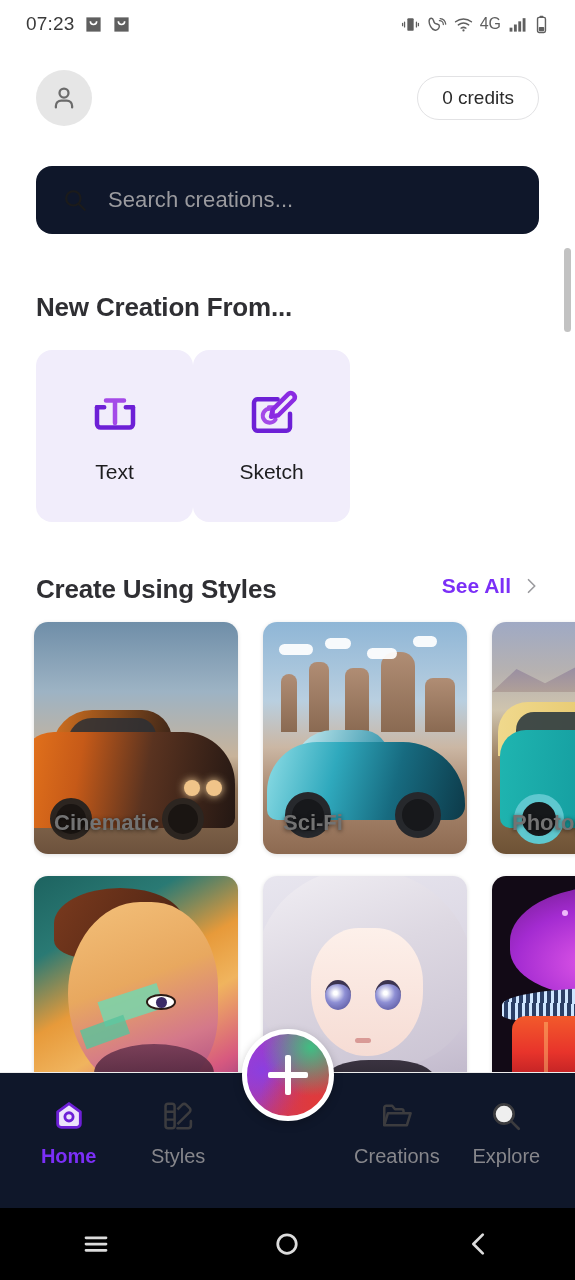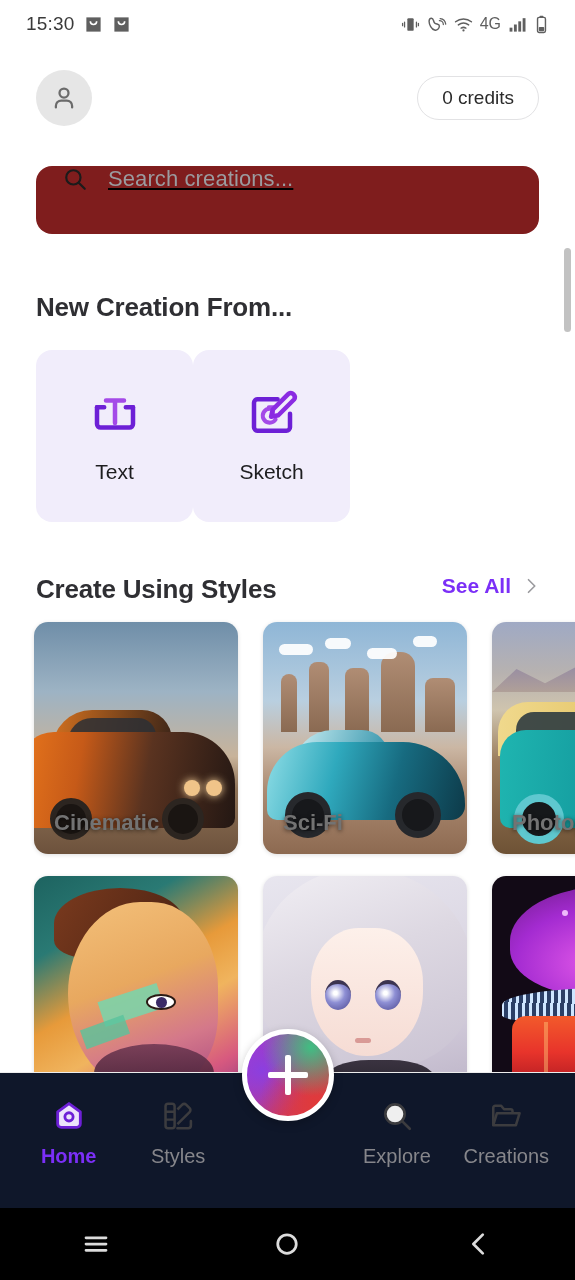--- a/index.html
+++ b/index.html
@@ -34,22 +34,22 @@
   }
   .credits-pill {
     height:44px; padding:16px 24px; border:1.4px solid #e2e2e4; border-radius:24px;
     background:#fff; display:flex; align-items:center; justify-content:center;
     font-size:19px; color:#2b2b2b; font-weight:400;
   }
 
   
   .search {
     position:absolute; top:166px; left:36px; width:503px; height:68px;
-    background:#7f1d1d; border-radius:16px;
-    display:flex; padding:0 26px; gap:20px;text-decoration:underline;
+    background:#0f172a; border-radius:16px;
+    display:flex; align-items:center; padding:0 26px; gap:20px;
   }
   .search-placeholder { font-size:22px; color:#9b9b9f; letter-spacing:.1px; }
 
   
   .sec-head {
     position:absolute; left:36px; font-size:26px; font-weight:700; color:#2f2f33;
     letter-spacing:-.2px;
   }
   #h-new { top:292px; }
   #h-styles { top:574px; }
@@ -226,21 +226,21 @@
     background:#c2c2c2; border-radius:4px;
   }
 </style>
 </head>
 <body>
 
 <div class="phone">
 
   <div class="statusbar">
     <div class="sb-left">
-      <span class="sb-time">15:30</span>
+      <span class="sb-time">07:23</span>
       <svg class="sb-ico" width="19" height="19" viewBox="0 0 24 24">
         <path d="M3 3h18v18H3z" fill="#5f5f5f"></path>
           <path d="M8 8a4 4 0 0 0 8 0" fill="none" stroke="#fff" stroke-width="2"></path>
       </svg>
       <svg class="sb-ico" width="19" height="19" viewBox="0 0 24 24">
         <path d="M3 3h18v18H3z" fill="#5f5f5f"></path>
           <path d="M8 8a4 4 0 0 0 8 0" fill="none" stroke="#fff" stroke-width="2"></path>
       </svg>
     </div>
     <div class="sb-right">
@@ -432,32 +432,32 @@
         <path d="M11.6 7.4 15 4a1.9 1.9 0 0 1 2.7 0l2.5 2.5a1.9 1.9 0 0 1 0 2.7l-8.6 8.6" fill="none" stroke="#3c3c3f" stroke-width="1.8" stroke-linejoin="round"></path>
         <path d="M11.6 20.6h7.6a1.9 1.9 0 0 0 1.9-1.9v-3.2" fill="none" stroke="#3c3c3f" stroke-width="1.8" stroke-linecap="round"></path>
       </svg>
       <span class="nav-label">Styles</span>
     </div>
 
     <div class="nav-spacer"></div>
 
     <div class="nav-item">
       <svg width="34" height="34" viewBox="0 0 24 24">
+        <path d="M3 18.5V6.2a1.4 1.4 0 0 1 1.4-1.4h4.2l2 2.4h4.6a1.4 1.4 0 0 1 1.4 1.4v1" fill="none" stroke="#3c3c3f" stroke-width="1.8" stroke-linejoin="round"></path>
+        <path d="M3 18.5 5.6 10h16L19 18.5z" fill="none" stroke="#3c3c3f" stroke-width="1.8" stroke-linejoin="round"></path>
+      </svg>
+      <span class="nav-label">Creations</span>
+    </div>
+
+    <div class="nav-item">
+      <svg width="34" height="34" viewBox="0 0 24 24">
         <circle cx="10.6" cy="10.6" r="6.8" fill="#efefef" stroke="#3c3c3f" stroke-width="1.9"></circle>
         <path d="M15.6 15.6 21 21" stroke="#3c3c3f" stroke-width="1.9" stroke-linecap="round"></path>
       </svg>
       <span class="nav-label">Explore</span>
-    </div>
-
-    <div class="nav-item">
-      <svg width="34" height="34" viewBox="0 0 24 24">
-        <path d="M3 18.5V6.2a1.4 1.4 0 0 1 1.4-1.4h4.2l2 2.4h4.6a1.4 1.4 0 0 1 1.4 1.4v1" fill="none" stroke="#3c3c3f" stroke-width="1.8" stroke-linejoin="round"></path>
-        <path d="M3 18.5 5.6 10h16L19 18.5z" fill="none" stroke="#3c3c3f" stroke-width="1.8" stroke-linejoin="round"></path>
-      </svg>
-      <span class="nav-label">Creations</span>
     </div>
 
     <div class="fab">
       <span class="fab-plus"></span>
     </div>
   </div>
 
   <div class="androidnav">
     <div class="and-btn">
       <svg width="30" height="30" viewBox="0 0 24 24">

